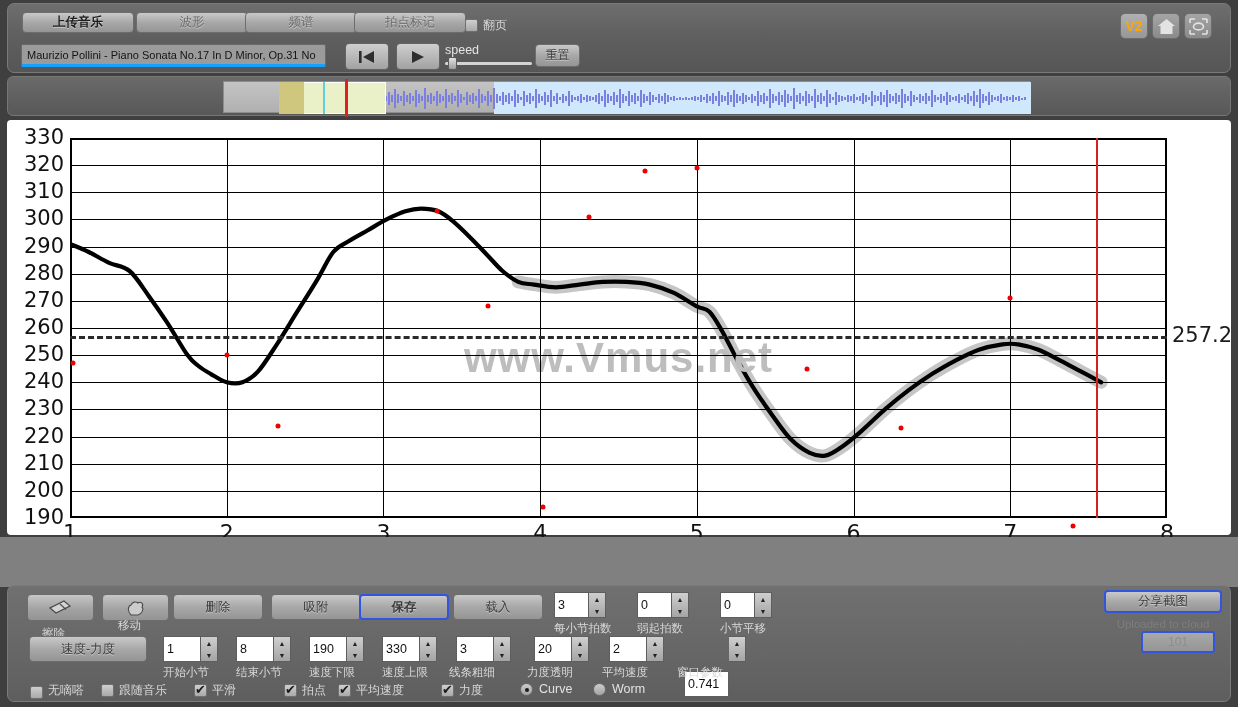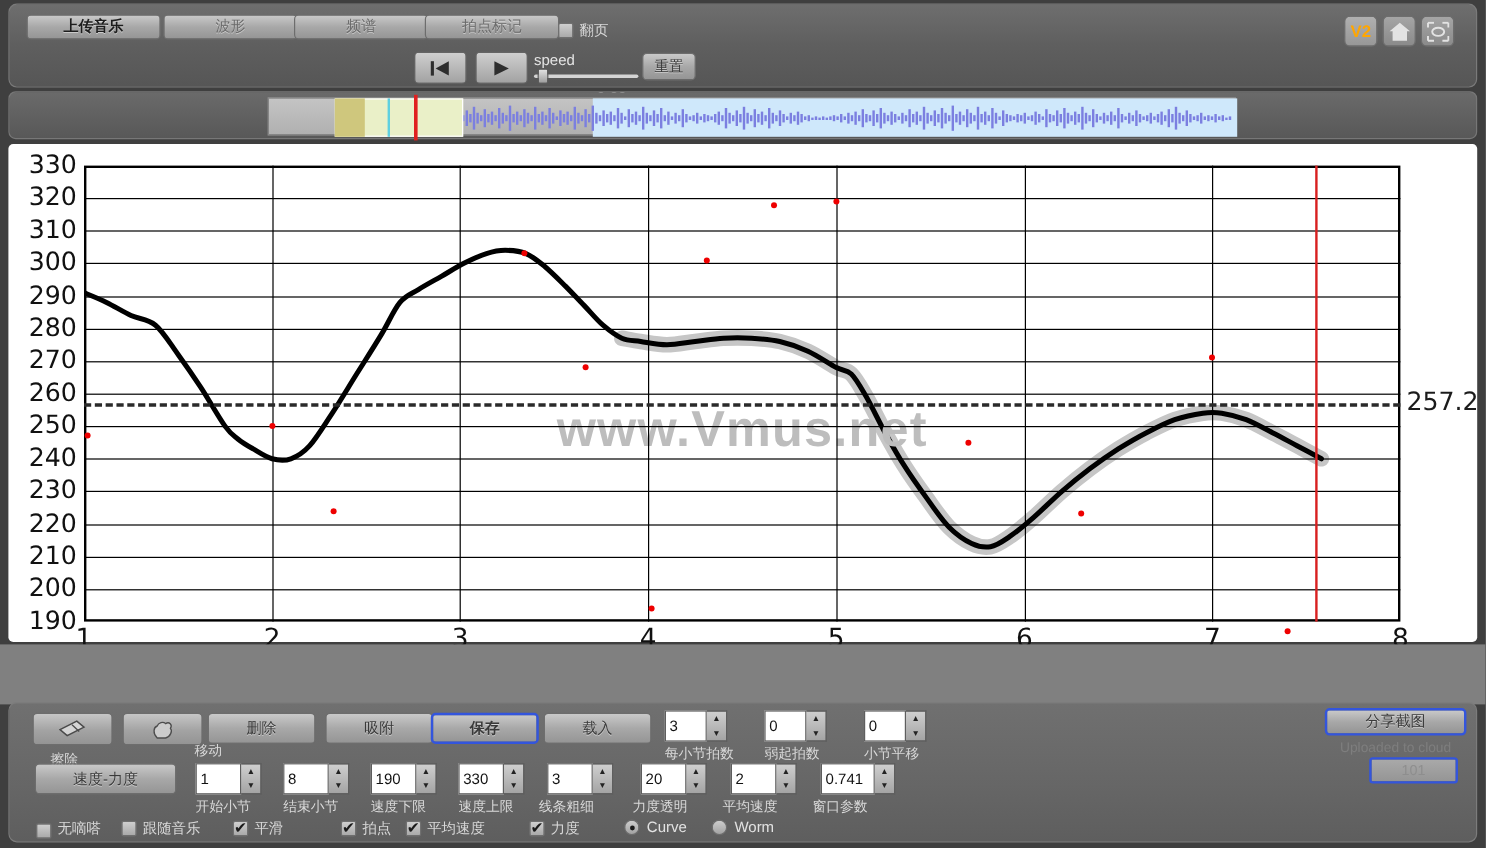--- a/index.html
+++ b/index.html
@@ -179,20 +179,21 @@
     <div class="btn tabbtn active" style="left:14px;">上传音乐</div>
     <div class="btn tabbtn dim" style="left:128px;">波形</div>
     <div class="btn tabbtn dim" style="left:237px;">频谱</div>
     <div class="btn tabbtn dim" style="left:346px;">拍点标记</div>
 
     <div class="chk" style="left:457px; top:13px;">
       <span class="chkbox"></span>
       <span>翻页</span>
     </div>
 
+    <div class="titlefield">Maurizio Pollini - Piano Sonata No.17 In D Minor, Op.31 No</div>
 
     <div class="transport" style="left:337px;">
       <svg width="20" height="14" viewBox="0 0 20 14">
         <rect x="2" y="1" width="2.6" height="12" fill="#2e2e2e"></rect>
         <polygon points="17,1 17,13 6,7" fill="#2e2e2e"></polygon>
       </svg>
     </div>
     <div class="transport" style="left:388px;">
       <svg width="18" height="14" viewBox="0 0 18 14">
         <polygon points="3,1 3,13 15,7" fill="#2e2e2e"></polygon>
@@ -562,21 +563,21 @@
         <line x1="11" y1="4" x2="17" y2="9.5" stroke="#4a4a4a" stroke-width="1.1"></line>
       </svg>
     </div>
     <div class="blabel" style="left:34px; top:40px;">擦除</div>
 
     <div class="toolbtn" style="left:94px; top:8px;">
       <svg width="22" height="18" viewBox="0 0 22 18">
         <path d="M6 16 C2 12 3 7 6 6 C7 3 11 2 13 4 C16 2 19 5 17 8 C19 10 17 15 13 16 Z" fill="#cccccc" stroke="#4d4d4d" stroke-width="1.1"></path>
       </svg>
     </div>
-    <div class="blabel" style="left:110px; top:32px;margin-left:44px;">移动</div>
+    <div class="blabel" style="left:110px; top:32px;">移动</div>
 
     <div class="btn bbtn" style="left:165px; top:8px; width:90px;">删除</div>
     <div class="btn bbtn" style="left:263px; top:8px; width:90px;">吸附</div>
     <div class="btn bbtn sel" style="left:351px; top:8px; width:90px; font-weight:bold;">保存</div>
     <div class="btn bbtn" style="left:445px; top:8px; width:90px;">载入</div>
 
     <div class="spin" style="left:546px; top:6px;">
       <input type="text" style="width: 35px;" value="3">
       <div class="spinbtns">
           <div>▲</div>
@@ -662,21 +663,21 @@
     <div class="spin" style="left:601px; top:50px;">
       <input type="text" style="width: 38px;" value="2">
       <div class="spinbtns">
           <div>▲</div>
           <div>▼</div>
         </div>
     </div>
     <div class="blabel" style="left:594px; top:79px;">平均速度</div>
 
     <div class="spin" style="left:676px; top:50px;">
-      <input type="text" style="width: 45px;" value="0.741">
+      <input type="text" style="width: 45px; margin-top: 35px;" value="0.741">
       <div class="spinbtns">
           <div>▲</div>
           <div>▼</div>
         </div>
     </div>
     <div class="blabel" style="left:669px; top:79px;">窗口参数</div>
 
     <div class="chk" style="left:22px; top:96px;align-items:flex-end;">
       <span class="chkbox"></span>
       <span>无嘀嗒</span>

